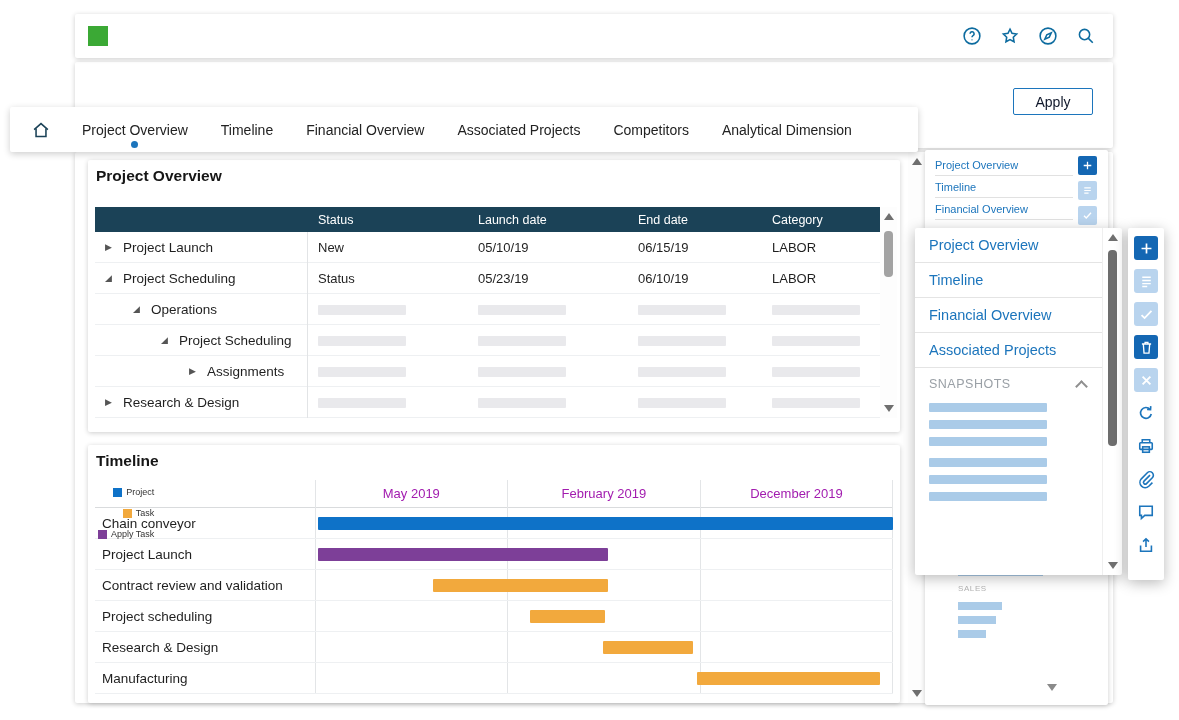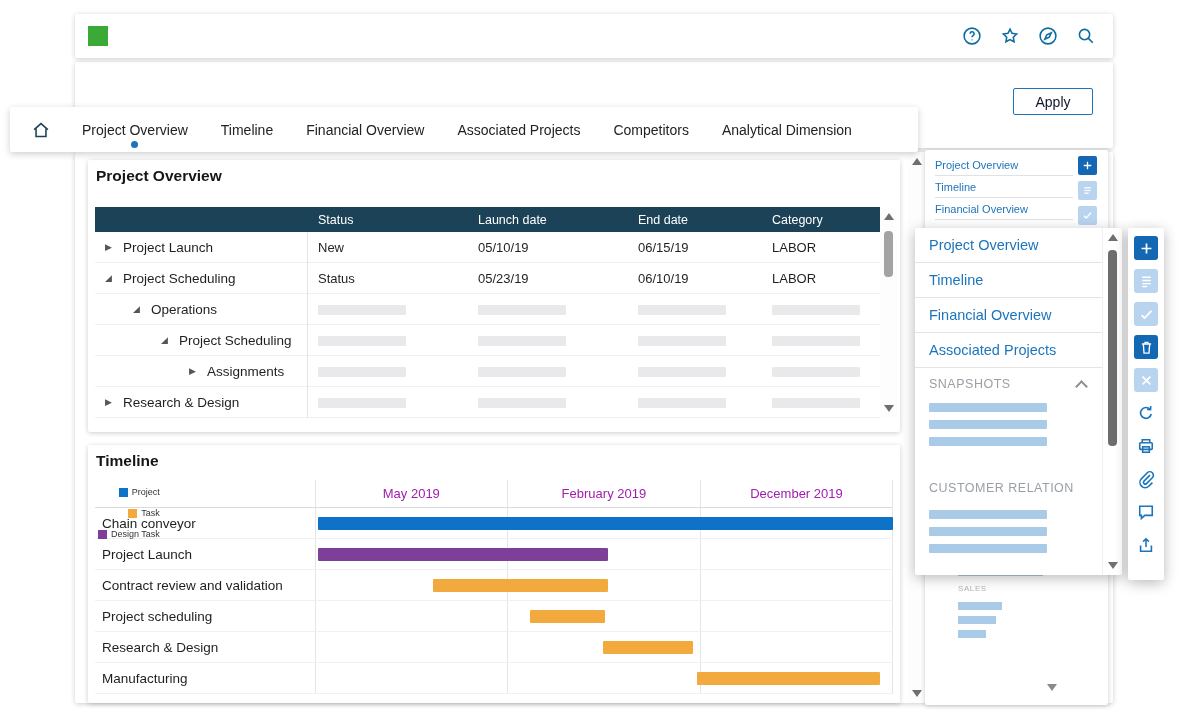--- a/index.html
+++ b/index.html
@@ -271,21 +271,21 @@
       <span class="lg-item">
           <span class="sw" style="background: rgb(14, 114, 200);"></span>
           <span>Project</span>
         </span>
       <span class="lg-item">
           <span class="sw" style="background: rgb(242, 169, 61);"></span>
           <span>Task</span>
         </span>
       <span class="lg-item">
           <span class="sw" style="background: rgb(125, 63, 152);"></span>
-          <span>Design Task</span>
+          <span>Apply Task</span>
         </span>
     </div>
     <div class="months">
       <span class="m-spacer"></span>
       <span class="m">May 2019</span>
       <span class="m">February 2019</span>
       <span class="m">December 2019</span>
     </div>
     <div class="vline" style="left:227px;"></div>
     <div class="vline" style="left:419px;"></div>
@@ -368,21 +368,20 @@
       <div class="p-item">Timeline</div>
       <div class="p-item">Financial Overview</div>
       <div class="p-item">Associated Projects</div>
       <div class="p-group-h">
         <span>SNAPSHOTS</span>
         <i class="chev-up"></i>
       </div>
       <div class="pbar first"></div>
       <div class="pbar"></div>
       <div class="pbar"></div>
-      <div class="p-group-h2">CUSTOMER RELATION</div>
       <div class="pbar first2"></div>
       <div class="pbar"></div>
       <div class="pbar"></div>
     </div>
     <div class="popup-scroll">
       <span class="tri-up"></span>
       <span class="thumb"></span>
       <span class="tri-down"></span>
     </div>
   </div>

